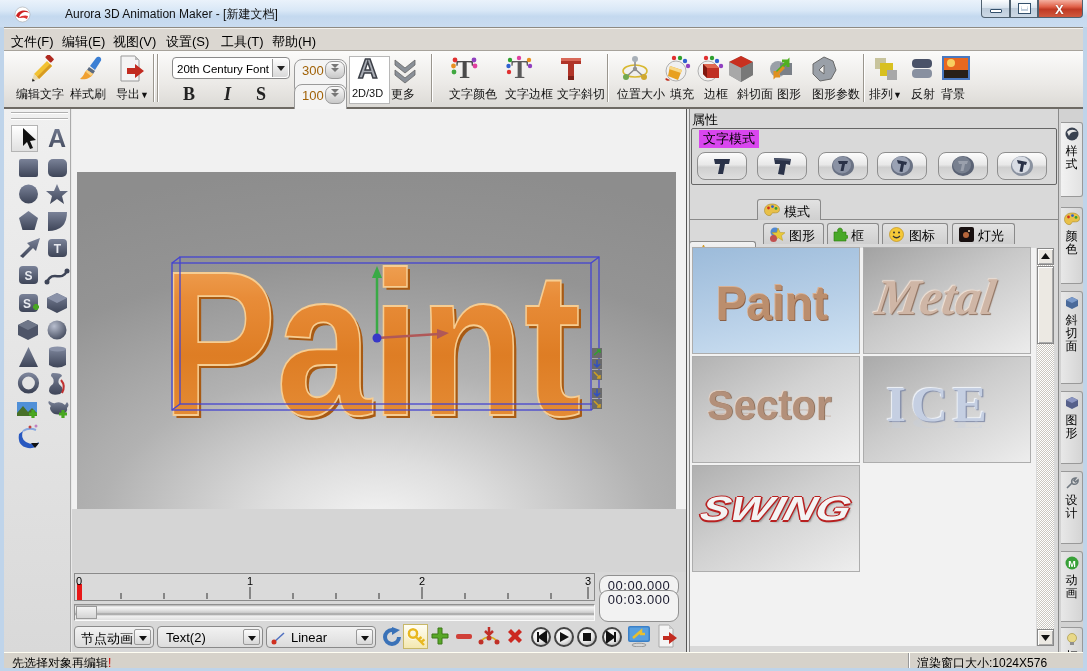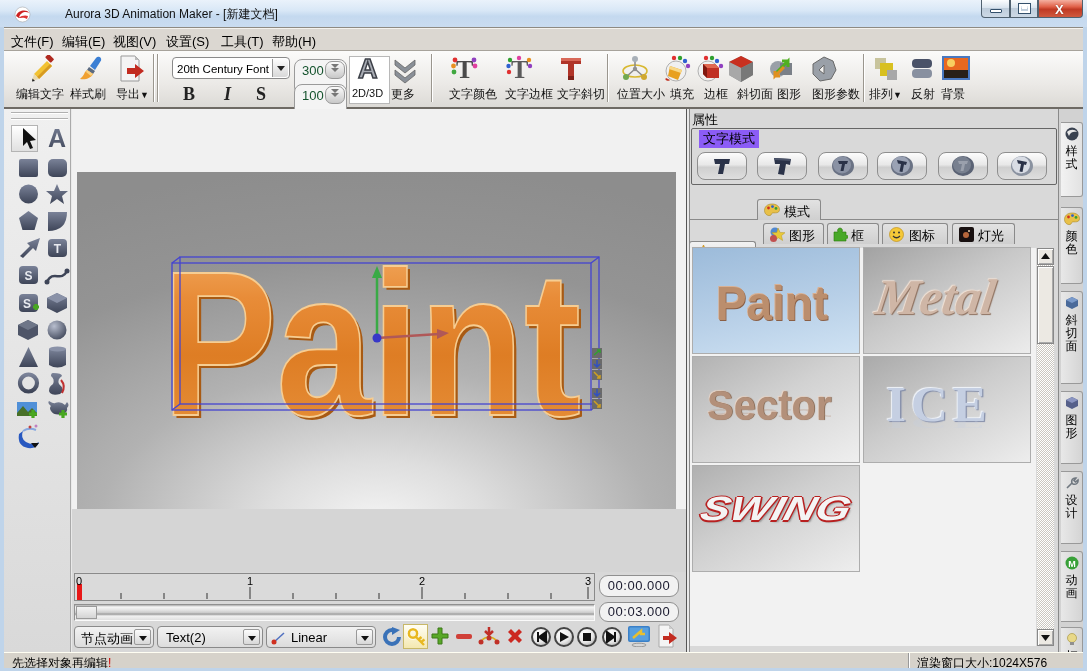--- a/index.html
+++ b/index.html
@@ -31,21 +31,21 @@
 
 
 #toolbar { left:4px; top:51px; width:1079px; height:58px;
   background:linear-gradient(#fbfbfa 0%, #ebe9e6 60%, #dcdad6 100%);
   border-bottom:2px solid #6e6a64; }
 .tb-label { position:absolute; font-size:12px; color:#111; top:35px; white-space:nowrap; }
 .tb-sep { position:absolute; top:3px; width:1px; height:48px; background:#9a968e; box-shadow:1px 0 0 #fff; }
 .combo { position:absolute; background:#fff; border:1px solid #8a8a8a; border-radius:4px; font-size:13px; color:#000; }
 .combo .arr { position:absolute; right:1px; top:1px; bottom:1px; width:16px; background:linear-gradient(#fdfdfd,#d8d8d8); border-left:1px solid #999; border-radius:0 3px 3px 0; }
 .combo .arr:after { content:""; position:absolute; left:4px; top:7px; border:4px solid transparent; border-top:5px solid #222; }
-.spinbox { position:absolute; width:53px; height:36px; background:#f4f4f4; border:1px solid #9a9a9a; border-radius:8px; font-size:13px; color:#14532d; }
+.spinbox { position:absolute; width:53px; height:36px; background:#f4f4f4; border:1px solid #9a9a9a; border-radius:8px; font-size:13px; color:#a16207; }
 .spinbtn { position:absolute; right:1px; top:1px; width:20px; height:18px; background:linear-gradient(#fbfbfb,#c8c8c8); border:1px solid #999; border-radius:7px; }
 .chev { position:absolute; left:5px; top:2px; width:9px; height:5px; }
 .chev:before, .chev:after { content:""; position:absolute; left:0; border:4px solid transparent; border-top:4px solid #777; }
 .chev:after { top:4px; }
 
 
 #mainarea { left:4px; top:109px; width:1079px; height:543px; background:#e9e9e9; }
 
 #sidebar { left:4px; top:109px; width:67px; height:543px; background:linear-gradient(#f0f0f0,#d9d9d9); border-right:1px solid #aaa; }
 #sb-grip { left:7px; top:3px; width:57px; height:7px;
@@ -491,30 +491,30 @@
     <rect x="2.5" y="2.5" width="19" height="13" rx="1" fill="#58a0e0"></rect>
     <path d="M6 13 L14 6 L14 9 L18 9" stroke="#e8c030" stroke-width="2.5" fill="none"></path>
     <ellipse cx="12" cy="20" rx="7" ry="1.8" fill="none" stroke="#888" stroke-width="0.8"></ellipse>
   </svg>
   <svg class="abs" style="left:584px; top:52px" width="22" height="24" viewBox="0 0 22 24">
     <path d="M3 1 L13 1 L17 5 L17 23 L3 23 Z" fill="#f4f4f4" stroke="#aaa" stroke-width="1"></path>
     <path d="M13 1 L17 5 L13 5 Z" fill="#ccc"></path>
     <path d="M7 12 L13 12 L13 8 L21 14 L13 20 L13 16 L7 16 Z" fill="#c22b20"></path>
   </svg>
   <div class="timefield" style="top:3px">00:00.000</div>
-  <div class="timefield" style="top:30px; height:20px; line-height:18px">00:03.000</div>
+  <div class="timefield" style="top:18px; height:32px; line-height:18px">00:03.000</div>
 </div>
 
 <div class="abs" id="split1"></div>
 <div class="abs" id="split2"></div>
 
 <div class="abs" id="rpanel">
   <div class="abs" style="left:2px; top:2px; font-size:13px; color:#000">属性</div>
   <div class="abs" id="grpbox"></div>
-  <div class="abs" style="left:9px; top:21px; font-size:13px; color:#000; background:#8b5cf6; padding:0 4px">文字模式</div>
+  <div class="abs" style="left:9px; top:21px; font-size:13px; color:#000; background:#d946ef; padding:0 4px">文字模式</div>
   <div class="tbtn" style="left:7px"><svg width="48" height="26" viewBox="0 0 48 26">
         <path d="M16 6 L32 6 L31 11 L27 11 L25 21 L20 21 L22 11 L17 11 Z" fill="#2a3248"></path>
       </svg></div>
   <div class="tbtn" style="left:67px"><svg width="48" height="26" viewBox="0 0 48 26">
         <path d="M16 5 L33 6 L32 12 L28 11 L26 22 L20 21 L22 11 L17 11 Z" fill="#2a3248"></path>
         <path d="M16 5 L33 6 L32 8 L17 7 Z" fill="#4a5268"></path>
       </svg></div>
   <div class="tbtn" style="left:128px"><svg width="48" height="26" viewBox="0 0 48 26">
         <ellipse cx="24" cy="13" rx="11" ry="10" fill="#6a7284"></ellipse>
         <ellipse cx="23" cy="12" rx="9" ry="8.4" fill="#8a92a4"></ellipse>

